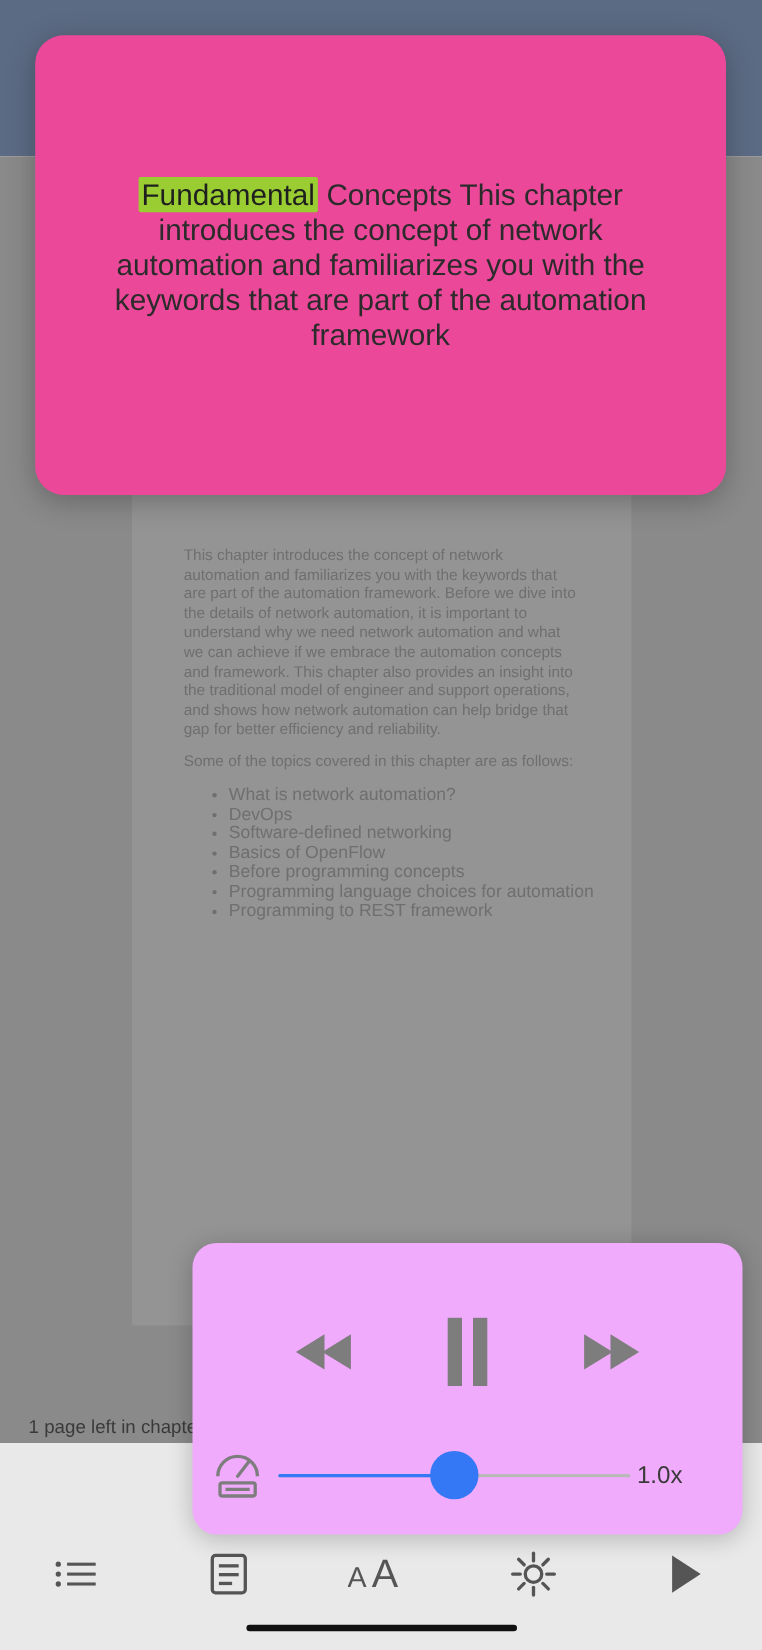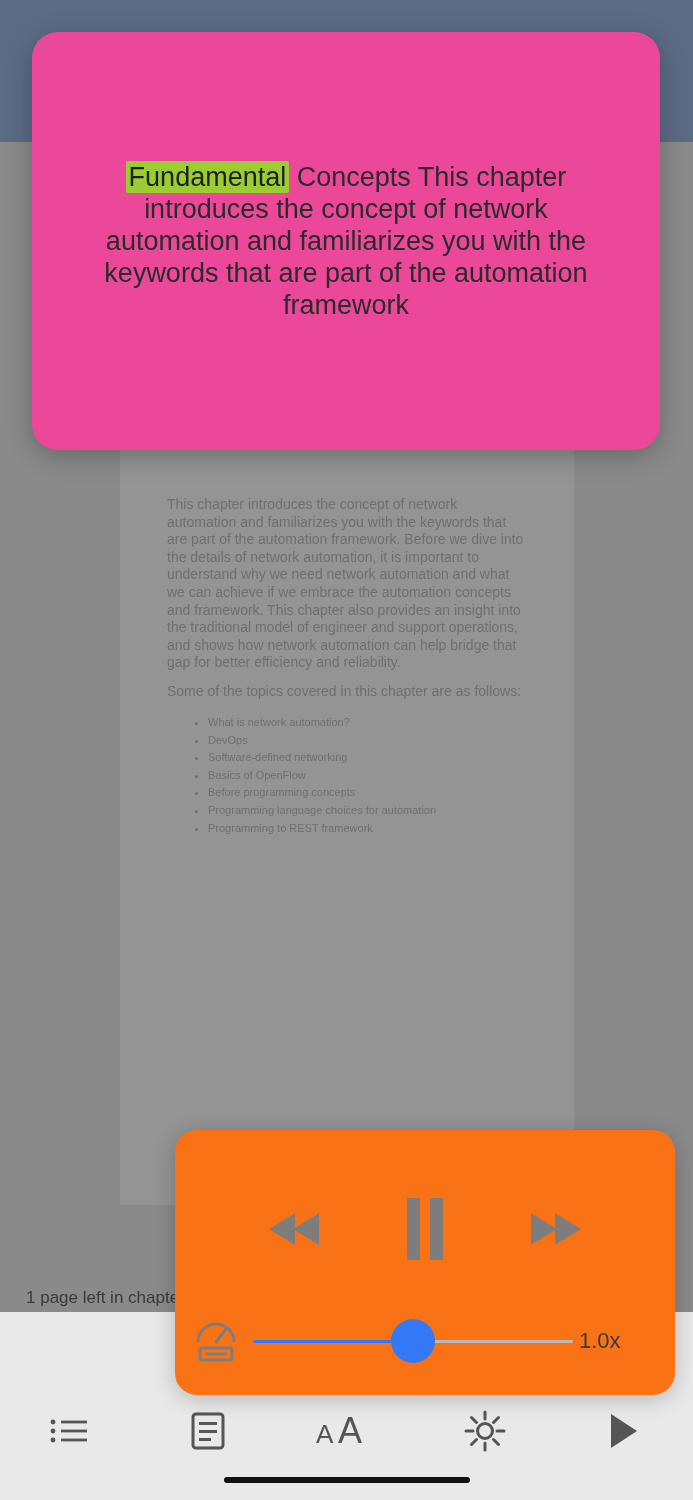--- a/index.html
+++ b/index.html
@@ -59,21 +59,21 @@
     color: #6f6f6f;
   }
   .body-para.p1 { top: 496px; }
   .body-para.p2 { top: 683px; }
   .bullets {
     position: absolute;
     left: 186px; top: 714px;
     width: 360px;
     margin: 0;
     padding: 0 0 0 22px;
-    font-size: 11px;
+    font-size: 16px;
     line-height: 17.6px;
     color: #6f6f6f;
   }
   .bullets li { margin: 0; padding: 0; }
   .page-left-note {
     position: absolute;
     left: 26px; top: 1288px;
     font-size: 17px;
     color: #3a3a3a;
   }
@@ -141,21 +141,21 @@
     padding: 1px 3px;
     border-radius: 2px;
     color: #1f1f1f;
   }
 
   
   .player-card {
     position: absolute;
     left: 175px; top: 1130px;
     width: 500px; height: 265px;
-    background: #f97316;
+    background: #f0abfc;
     border-radius: 22px;
     box-shadow: 0 4px 22px rgba(0,0,0,0.22);
   }
   .transport {
     position: absolute;
     left: 0; top: 56px;
     width: 500px; height: 86px;
     display: flex;
     align-items: center;
     justify-content: center;

